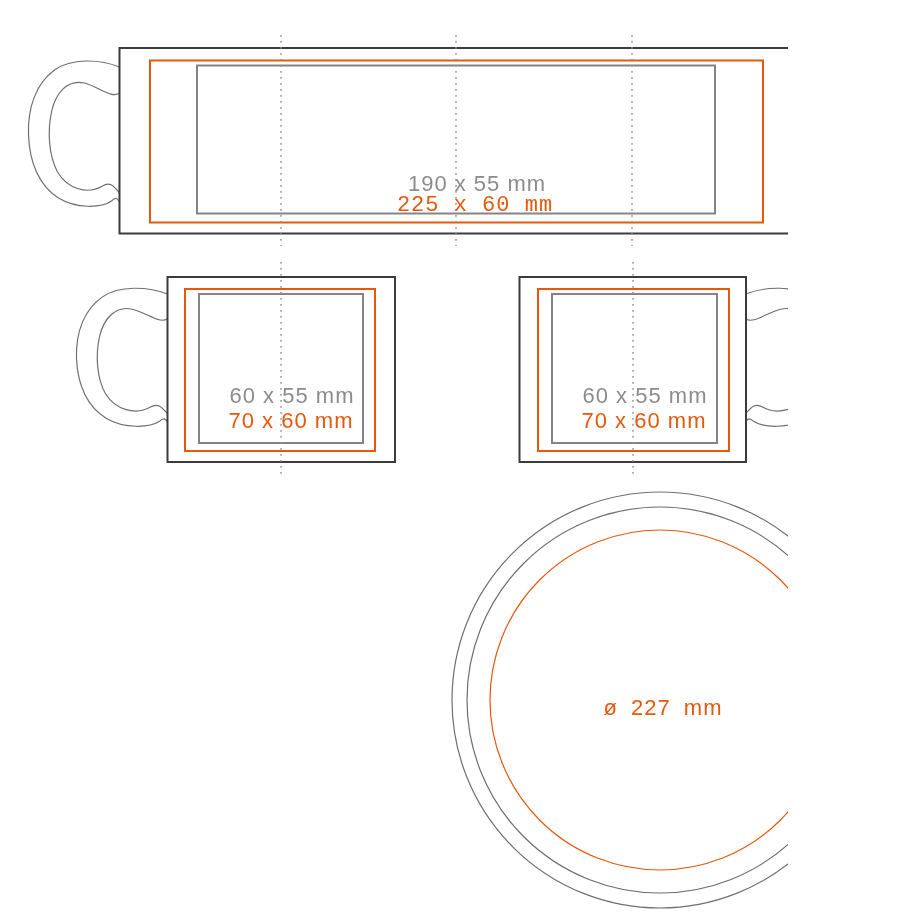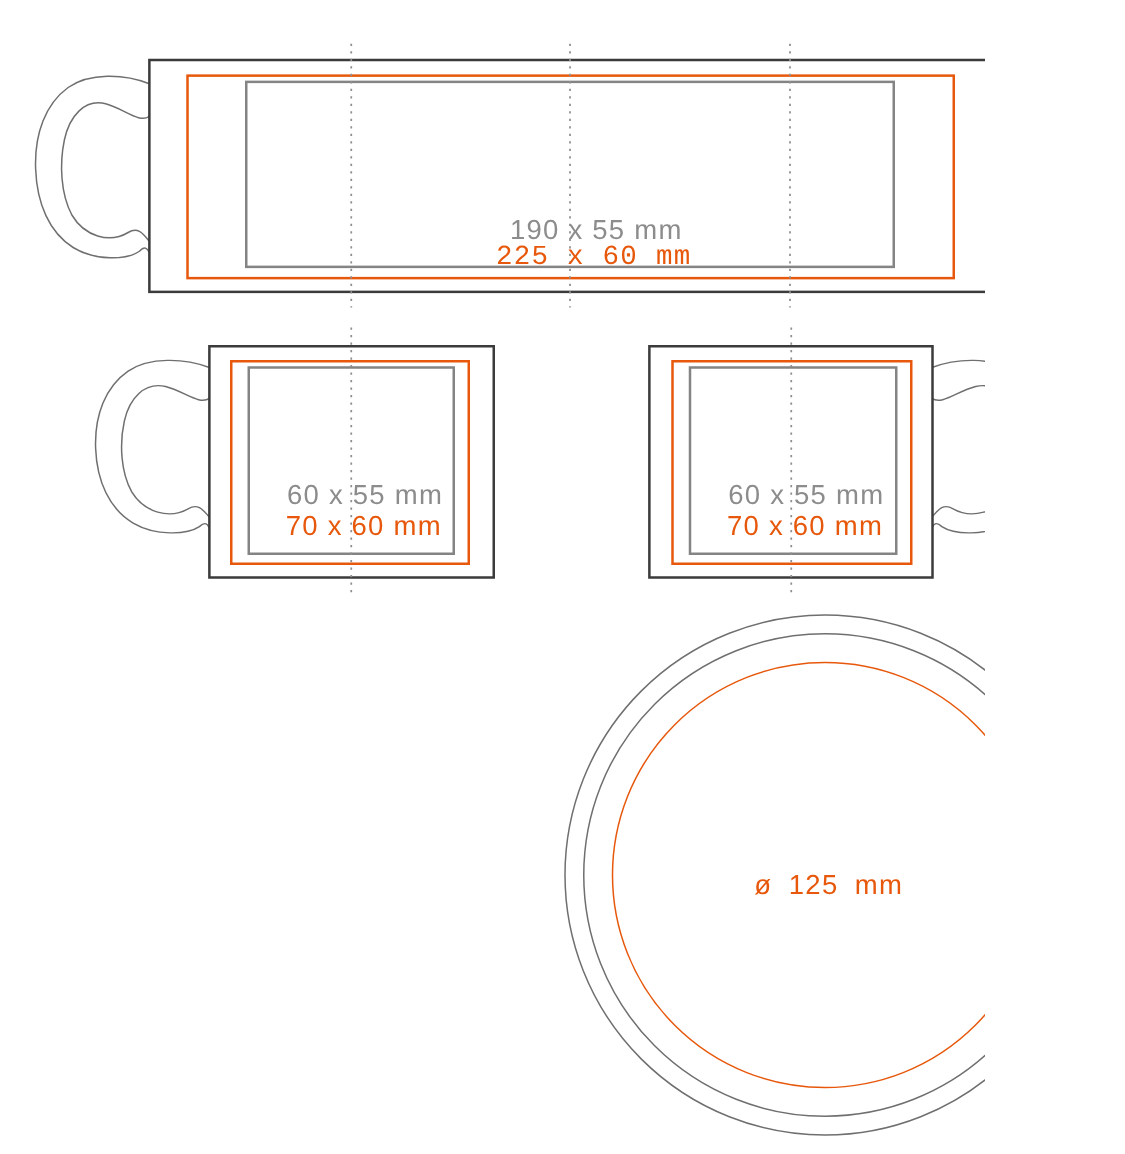--- a/index.html
+++ b/index.html
@@ -81,14 +81,14 @@
 
   <div class="lbl gray" style="left:477px; top:184px;">190 x 55 mm</div>
   <div class="lbl orange" style="left:475px; top:206px;font-family:Liberation Mono, monospace;">225 x 60 mm</div>
 
   <div class="lbl gray" style="left:292px; top:396px;">60 x 55 mm</div>
   <div class="lbl orange" style="left:291px; top:421px;">70 x 60 mm</div>
 
   <div class="lbl gray" style="left:645px; top:396px;">60 x 55 mm</div>
   <div class="lbl orange" style="left:644px; top:421px;">70 x 60 mm</div>
 
-  <div class="lbl orange diameter" style="left:663px; top:708px;">ø 125 mm</div>
+  <div class="lbl orange diameter" style="left:663px; top:708px;">ø 227 mm</div>
 </div>
 
 </body></html>

